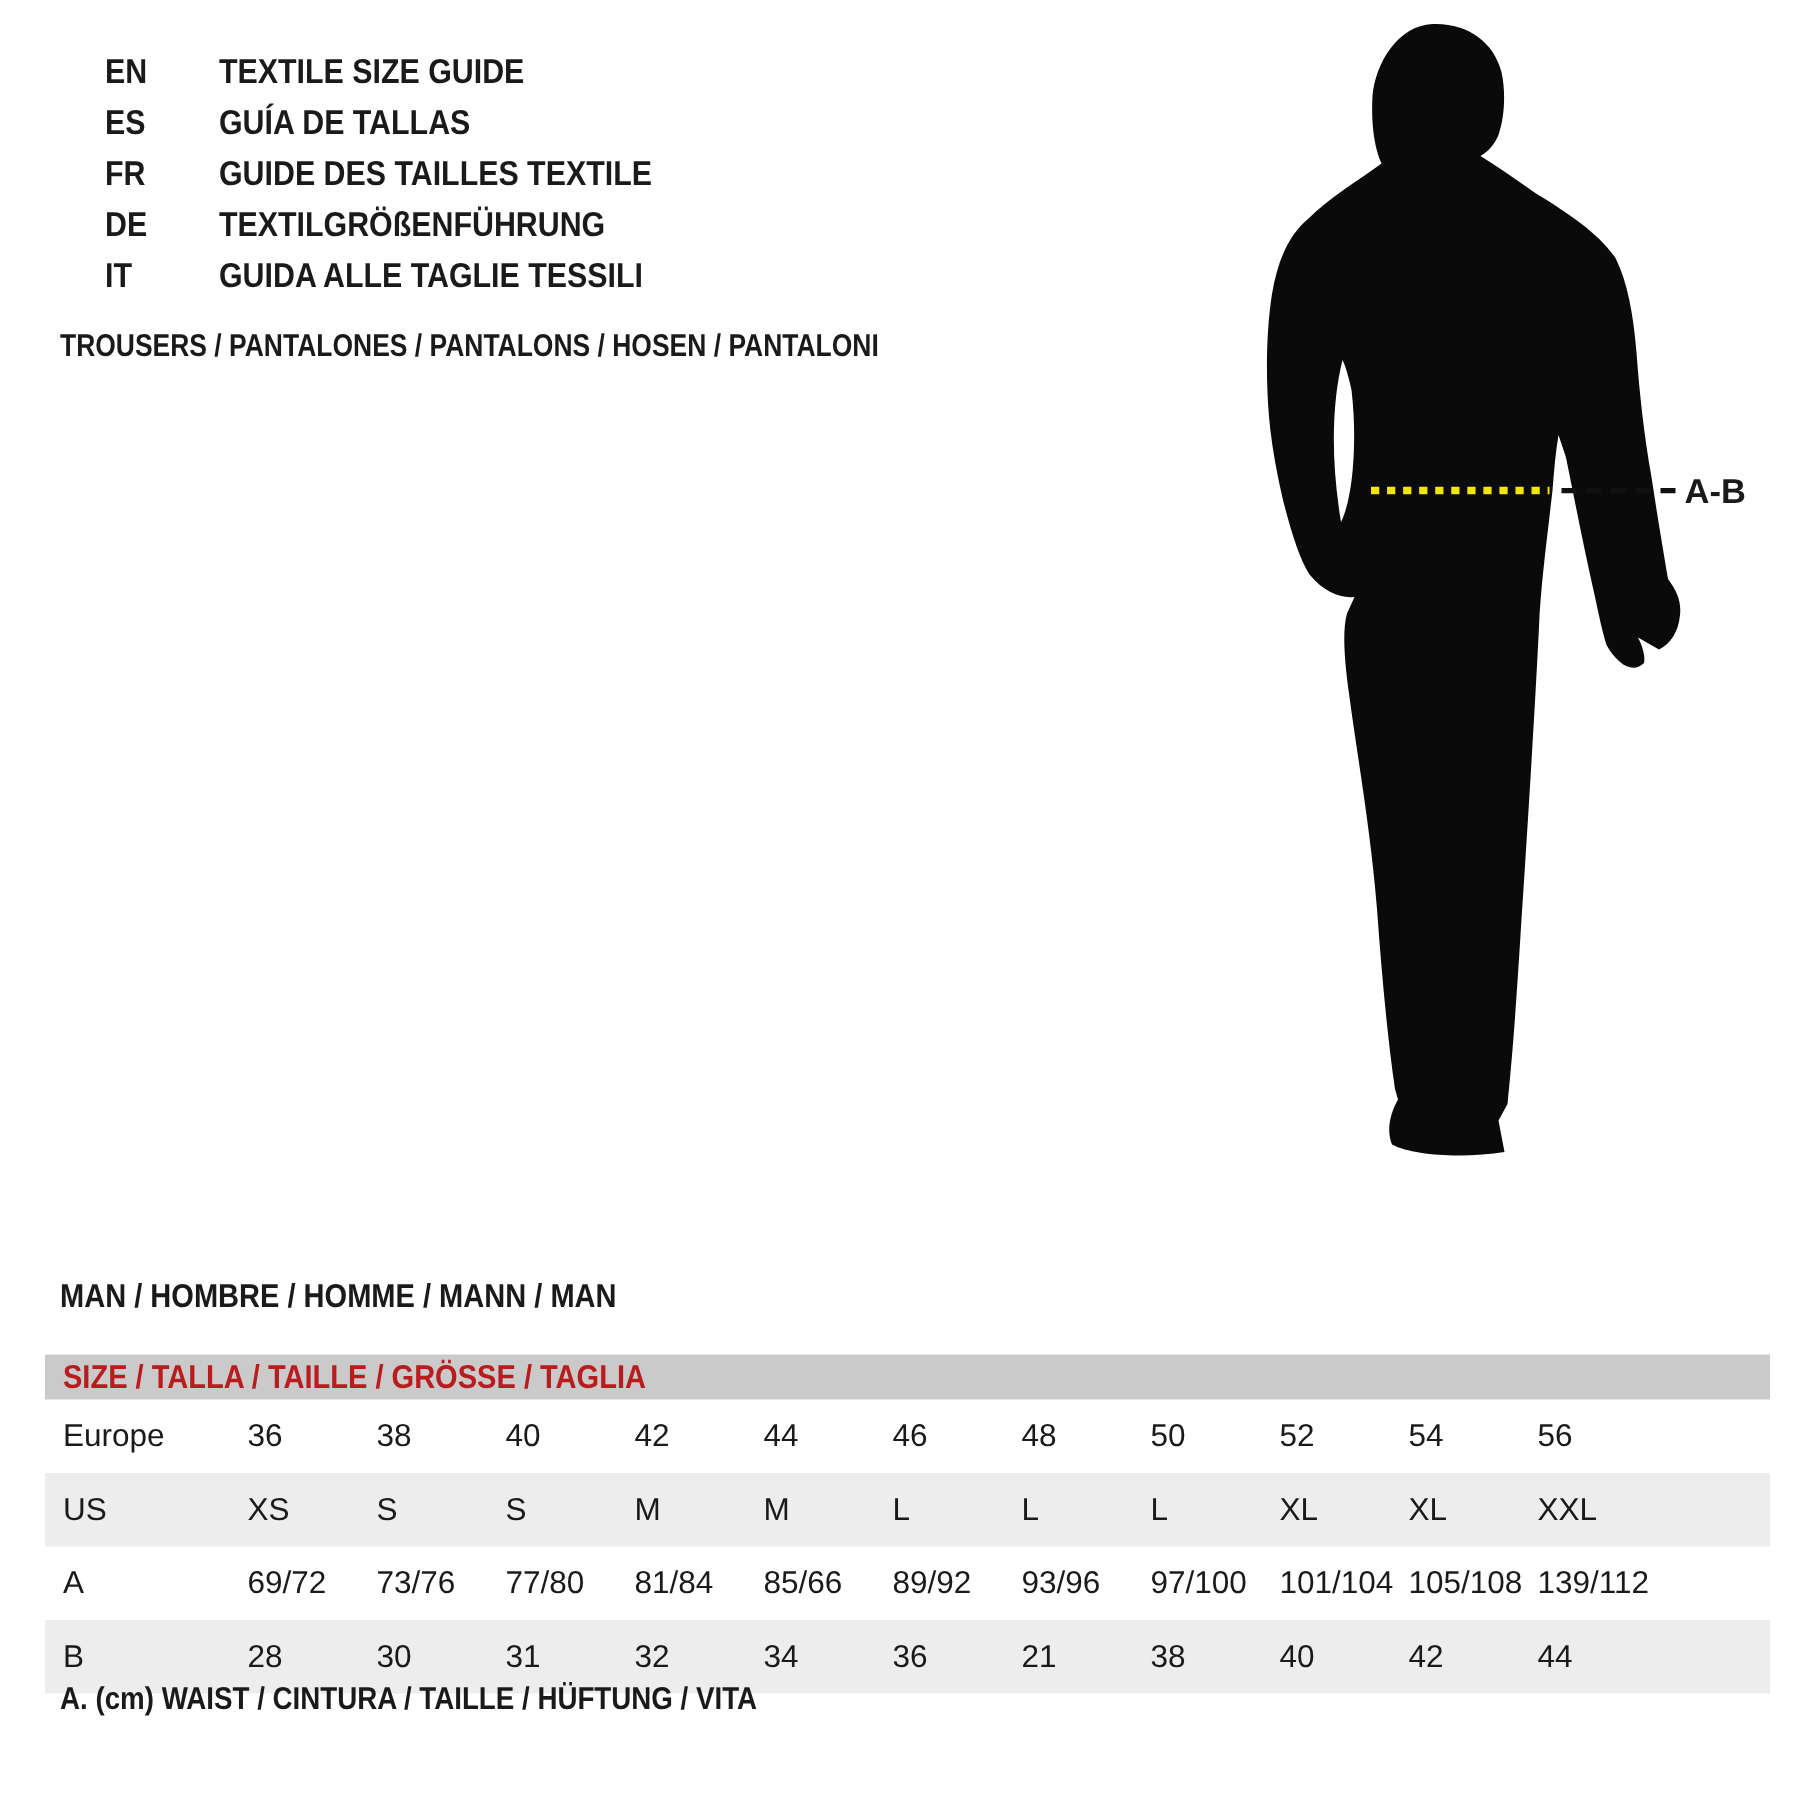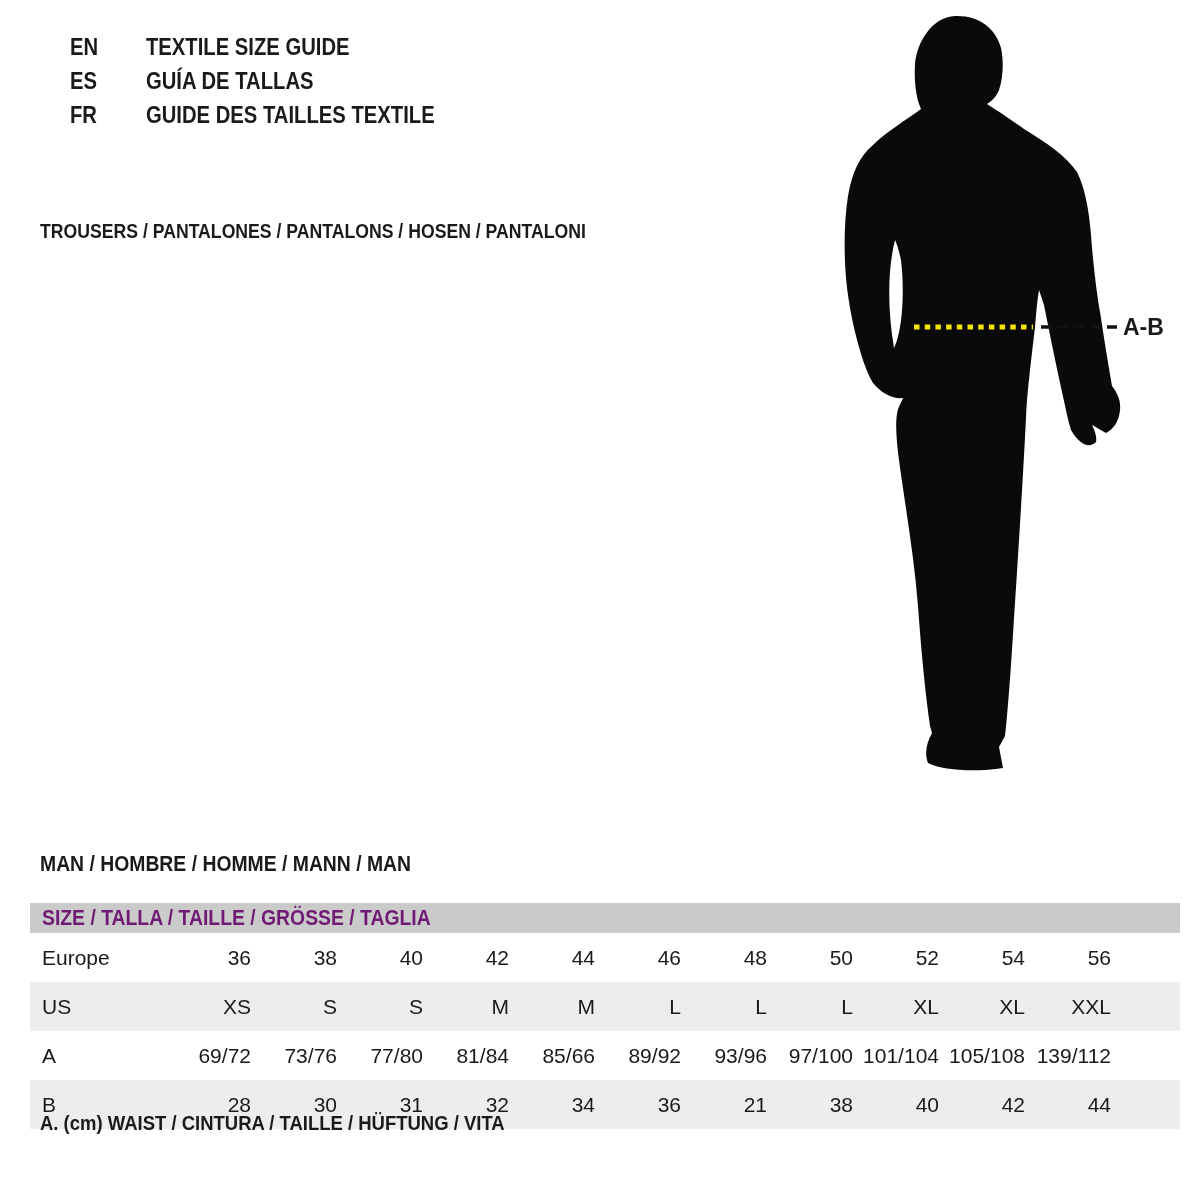--- a/index.html
+++ b/index.html
@@ -43,46 +43,54 @@
     font-size:23px;font-weight:bold;fill:var(--text);
   }
 
   
   .section-title{position:absolute;left:40px;top:851px;font-weight:bold;font-size:22px;text-decoration:underline;}
 
   
   .size-table{position:absolute;left:30px;top:903px;width:1150px;font-size:21px;}
   .size-table .t-header{
     height:30px;line-height:30px;background:var(--table-header-bg);
-    font-weight:bold;font-size:22px;padding-left:12px;color:#701a75;
+    font-weight:bold;font-size:22px;padding-left:12px;color:#b91c1c;
   }
   .t-row{display:grid;grid-template-columns:135px repeat(11,86px) 1fr;height:49px;align-items:center;}
   .t-row.alt{background:var(--table-row-alt-bg);}
   .t-label{padding-left:12px;text-align:left;}
-  .t-cell{text-align:right;}
+  .t-cell{text-align:left;}
 
   
   .legend{position:absolute;left:40px;top:1106px;font-weight:bold;font-size:21px;}
-  .legend div{height:34px;line-height:34px;}
+  .legend div{height:34px;line-height:34px;margin-top:10px;}
 </style>
 </head>
 <body>
 
 <div class="lang-block">
   <div class="lang-row">
     <span class="lang-code"><span class="cond">EN</span></span>
     <span class="lang-text"><span class="cond">TEXTILE SIZE GUIDE</span></span>
   </div>
   <div class="lang-row">
     <span class="lang-code"><span class="cond">ES</span></span>
     <span class="lang-text"><span class="cond">GUÍA DE TALLAS</span></span>
   </div>
   <div class="lang-row">
     <span class="lang-code"><span class="cond">FR</span></span>
     <span class="lang-text"><span class="cond">GUIDE DES TAILLES TEXTILE</span></span>
+  </div>
+  <div class="lang-row">
+    <span class="lang-code"><span class="cond">DE</span></span>
+    <span class="lang-text"><span class="cond">TEXTILGRÖßENFÜHRUNG</span></span>
+  </div>
+  <div class="lang-row">
+    <span class="lang-code"><span class="cond">IT</span></span>
+    <span class="lang-text"><span class="cond">GUIDA ALLE TAGLIE TESSILI</span></span>
   </div>
 </div>
 
 <div class="category">
   <span class="cond">TROUSERS / PANTALONES / PANTALONS / HOSEN / PANTALONI</span>
 </div>
 
 <svg class="figure" viewBox="820 0 380 800" xmlns="http://www.w3.org/2000/svg">
   <path class="body-fill" d="
     M 955 16

